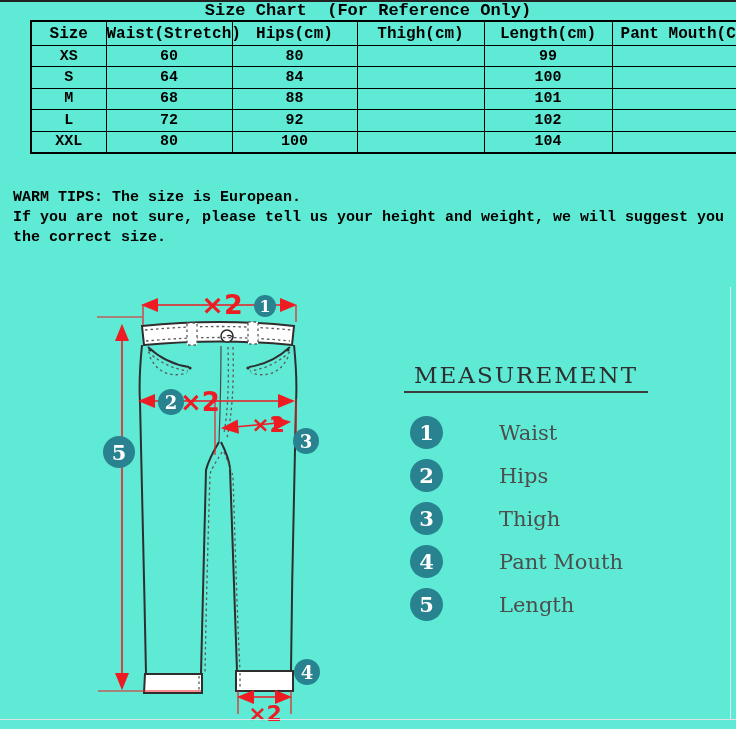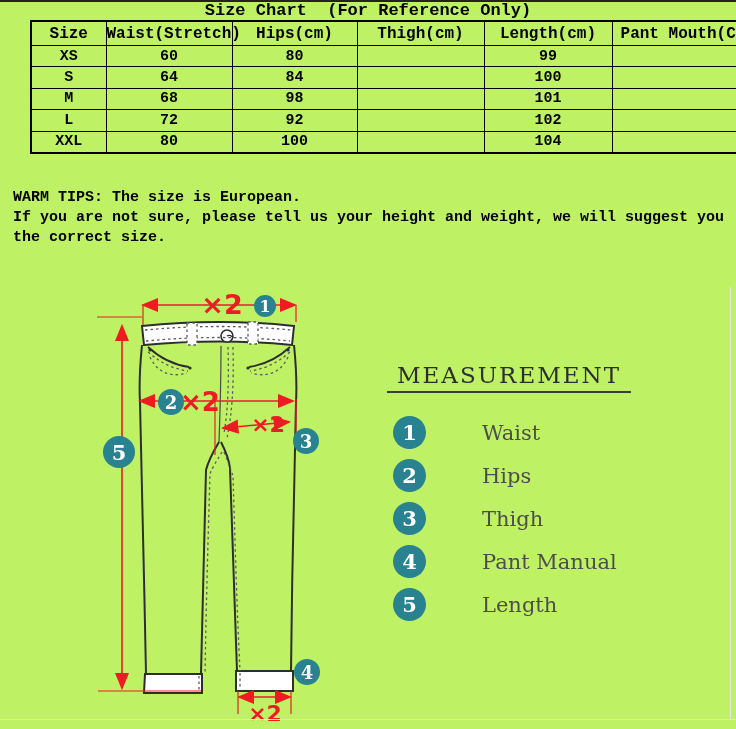--- a/index.html
+++ b/index.html
@@ -1,17 +1,17 @@
 <!DOCTYPE html>
 <html><head>
 <meta charset="utf-8">
 <style>
   html,body{margin:0;padding:0;background:#fff;}
   .stage{
-    position:relative; width:736px; height:729px; background:#bef264;
+    position:relative; width:736px; height:729px; background:#5eead4;
     font-family:"Liberation Mono", monospace; color:#000; overflow:hidden;
   }
   .sep-top{position:absolute;left:0;top:0;width:736px;height:2px;background:#222;}
   .sep-bottom{position:absolute;left:0;top:719px;width:736px;height:1px;background:#dfe3e6;}
   .sep-right{position:absolute;left:730px;top:287px;width:1px;height:432px;background:#e2e6e9;}
 
   .chart-title{
     position:absolute; left:0; top:1px; width:736px; text-align:center;
     font-size:17px; font-weight:bold; line-height:19px; white-space:pre;
   }
@@ -32,21 +32,21 @@
     color:#e8101f; white-space:nowrap; letter-spacing:0px;
   }
   .tips{
     position:absolute; left:13px; top:188px; width:733px;
     font-size:15px; line-height:20px; font-weight:bold;
   }
   .tips p{margin:0;}
 
   svg.diagram{position:absolute; left:85px; top:288px;}
 
-  .legend{position:absolute; left:381px; top:362px; width:256px; text-align:center;}
+  .legend{position:absolute; left:398px; top:362px; width:256px; text-align:center;}
   .legend-title{
     display:inline-block; font-family:"DejaVu Serif", serif; font-size:23px;
     letter-spacing:2px; color:#2e2e2e; border-bottom:2px solid #3c3c3c;
     padding:0 10px 3px 10px; font-weight:normal;
   }
   .legend-list{margin-top:23px;}
   .legend-item{
     display:flex; align-items:center; height:33px; margin-bottom:10px;
     padding-left:12px; text-align:left;
   }
@@ -100,21 +100,21 @@
           <td>S</td>
           <td>64</td>
           <td>84</td>
           <td></td>
           <td>100</td>
           <td></td>
         </tr>
         <tr>
           <td>M</td>
           <td>68</td>
-          <td>98</td>
+          <td>88</td>
           <td></td>
           <td>101</td>
           <td></td>
         </tr>
         <tr>
           <td>L</td>
           <td>72</td>
           <td>92</td>
           <td></td>
           <td>102</td>
@@ -226,21 +226,21 @@
         <div class="legend-item">
           <div class="legend-badge">2</div>
           <div class="legend-label">Hips</div>
         </div>
         <div class="legend-item">
           <div class="legend-badge">3</div>
           <div class="legend-label">Thigh</div>
         </div>
         <div class="legend-item">
           <div class="legend-badge">4</div>
-          <div class="legend-label">Pant Manual</div>
+          <div class="legend-label">Pant Mouth</div>
         </div>
         <div class="legend-item">
           <div class="legend-badge">5</div>
           <div class="legend-label">Length</div>
         </div>
       </div>
   </div>
 
   <div class="sep-bottom"></div>
   <div class="sep-right"></div>

